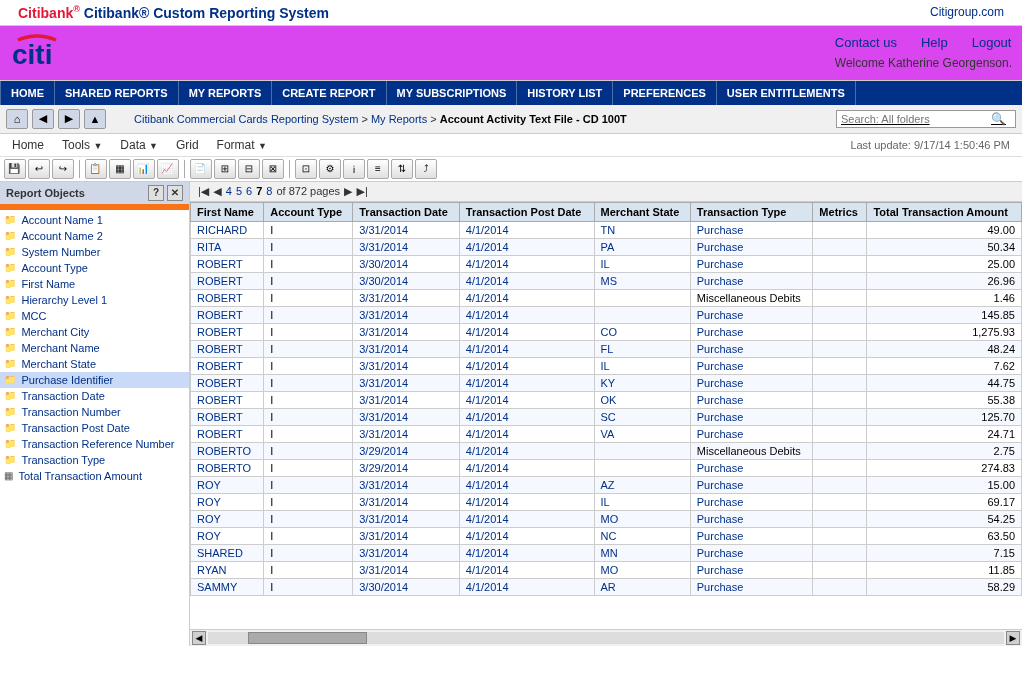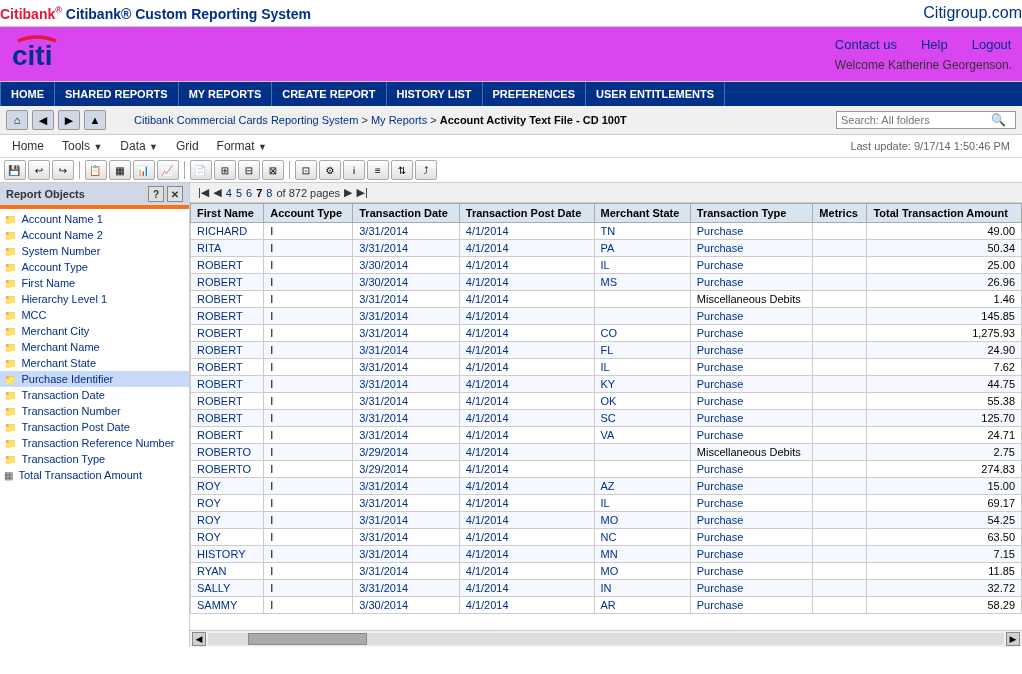--- a/index.html
+++ b/index.html
@@ -2,28 +2,28 @@
 <html><head>
   <meta charset="utf-8">
   <style>
     * { margin: 0; padding: 0; box-sizing: border-box; }
     body { font-family: Arial, sans-serif; font-size: 12px; background: #fff; overflow: hidden; }
 
     
     .top-bar {
       background: #fff;
       border-bottom: 1px solid #ccc;
-      padding: 4px 0;
+      padding: 4px 18px;
       display: flex;
       justify-content: space-between;
       align-items: center;
     }
     .app-title { font-size: 14px; color: #003087; font-weight: bold; }
     .app-title span { color: #e31837; }
-    .top-right { text-align: right; color: #003087; font-size: 16px; }
+    .top-right { text-align: right; color: #003087; font-size: 12px; }
 
     
     .citi-header {
       background: #d946ef;
       padding: 6px 10px;
       display: flex;
       justify-content: space-between;
       align-items: center;
       border-bottom: 1px solid #ccc;
     }
@@ -79,20 +79,21 @@
     }
     .breadcrumb-text { font-size: 11px; color: #333; flex: 1; margin-left: 22px; }
     .breadcrumb-text a { color: #003087; text-decoration: none; }
     .breadcrumb-text strong { color: #000; }
     .search-box {
       display: flex; align-items: center;
       border: 1px solid #999;
       background: #fff;
       padding: 1px 4px;
       width: 180px;
+      text-decoration: underline;
     }
     .search-box input {
       border: none; outline: none; font-size: 11px; width: 150px; color: #999;
     }
 
     
     .toolbar-area {
       background: #fff;
       border-bottom: 1px solid #ccc;
     }
@@ -149,21 +150,21 @@
     }
     .report-objects-header {
       background: #d0d8e8;
       padding: 3px 6px;
       font-size: 11px;
       font-weight: bold;
       color: #333;
       display: flex;
       justify-content: space-between;
       align-items: center;
-      border-bottom: 4px solid #f97316;
+      border-bottom: 6px solid #f97316;
     }
     .report-objects-header-btns { display: flex; gap: 3px; }
     .small-btn {
       width: 16px; height: 16px;
       border: 1px solid #888;
       background: #e0e0e0;
       cursor: pointer;
       display: flex; align-items: center; justify-content: center;
       font-size: 10px; font-weight: bold;
     }
@@ -295,20 +296,21 @@
     </div>
     <div class="citi-welcome">Welcome Katherine Georgenson.</div>
   </div>
 </div>
 
 <div class="nav-bar">
   <a>HOME</a>
   <a>SHARED REPORTS</a>
   <a>MY REPORTS</a>
   <a>CREATE REPORT</a>
+  <a>MY SUBSCRIPTIONS</a>
   <a>HISTORY LIST</a>
   <a>PREFERENCES</a>
   <a>USER ENTITLEMENTS</a>
 </div>
 
 <div class="breadcrumb-bar">
   <div class="breadcrumb-nav">
     <div class="nav-btn">⌂</div>
     <div class="nav-btn">◀</div>
     <div class="nav-btn">▶</div>
@@ -552,21 +554,21 @@
               <td class="right">1,275.93</td>
             </tr>
             <tr>
               <td class="blue">ROBERT</td>
               <td>I</td>
               <td class="blue">3/31/2014</td>
               <td class="blue">4/1/2014</td>
               <td class="blue">FL</td>
               <td class="blue">Purchase</td>
               <td></td>
-              <td class="right">24.90</td>
+              <td class="right">48.24</td>
             </tr>
             <tr>
               <td class="blue">ROBERT</td>
               <td>I</td>
               <td class="blue">3/31/2014</td>
               <td class="blue">4/1/2014</td>
               <td class="blue">IL</td>
               <td class="blue">Purchase</td>
               <td></td>
               <td class="right">7.62</td>
@@ -665,48 +667,38 @@
               <td class="blue">ROY</td>
               <td>I</td>
               <td class="blue">3/31/2014</td>
               <td class="blue">4/1/2014</td>
               <td class="blue">NC</td>
               <td class="blue">Purchase</td>
               <td></td>
               <td class="right">63.50</td>
             </tr>
             <tr>
-              <td class="blue">HISTORY</td>
+              <td class="blue">SHARED</td>
               <td>I</td>
               <td class="blue">3/31/2014</td>
               <td class="blue">4/1/2014</td>
               <td class="blue">MN</td>
               <td class="blue">Purchase</td>
               <td></td>
               <td class="right">7.15</td>
             </tr>
             <tr>
               <td class="blue">RYAN</td>
               <td>I</td>
               <td class="blue">3/31/2014</td>
               <td class="blue">4/1/2014</td>
               <td class="blue">MO</td>
               <td class="blue">Purchase</td>
               <td></td>
               <td class="right">11.85</td>
-            </tr>
-            <tr>
-              <td class="blue">SALLY</td>
-              <td>I</td>
-              <td class="blue">3/31/2014</td>
-              <td class="blue">4/1/2014</td>
-              <td class="blue">IN</td>
-              <td class="blue">Purchase</td>
-              <td></td>
-              <td class="right">32.72</td>
             </tr>
             <tr>
               <td class="blue">SAMMY</td>
               <td>I</td>
               <td class="blue">3/30/2014</td>
               <td class="blue">4/1/2014</td>
               <td class="blue">AR</td>
               <td class="blue">Purchase</td>
               <td></td>
               <td class="right">58.29</td>

